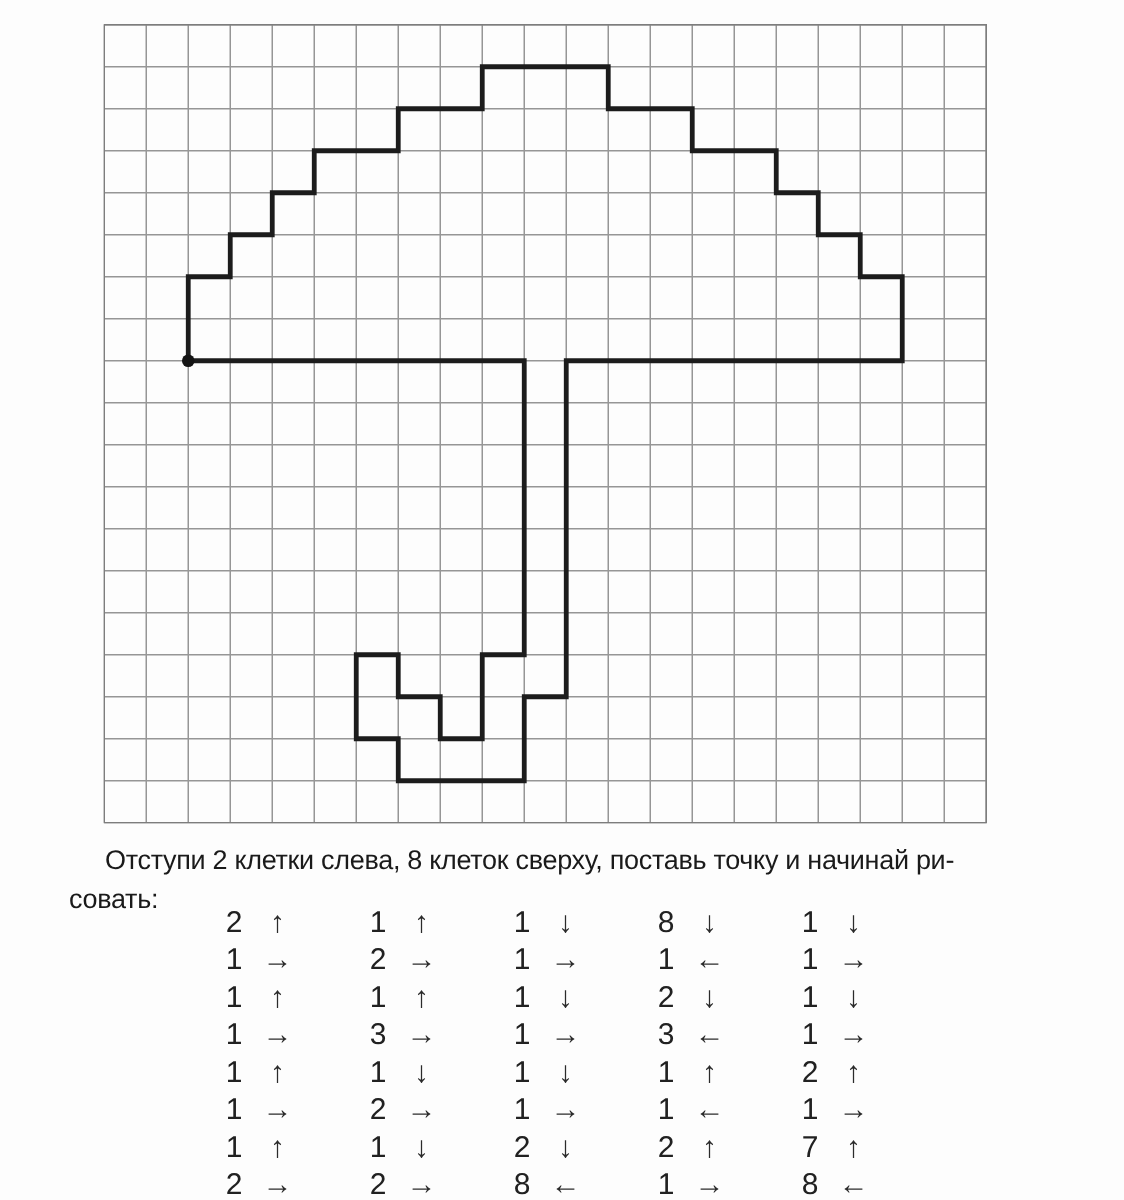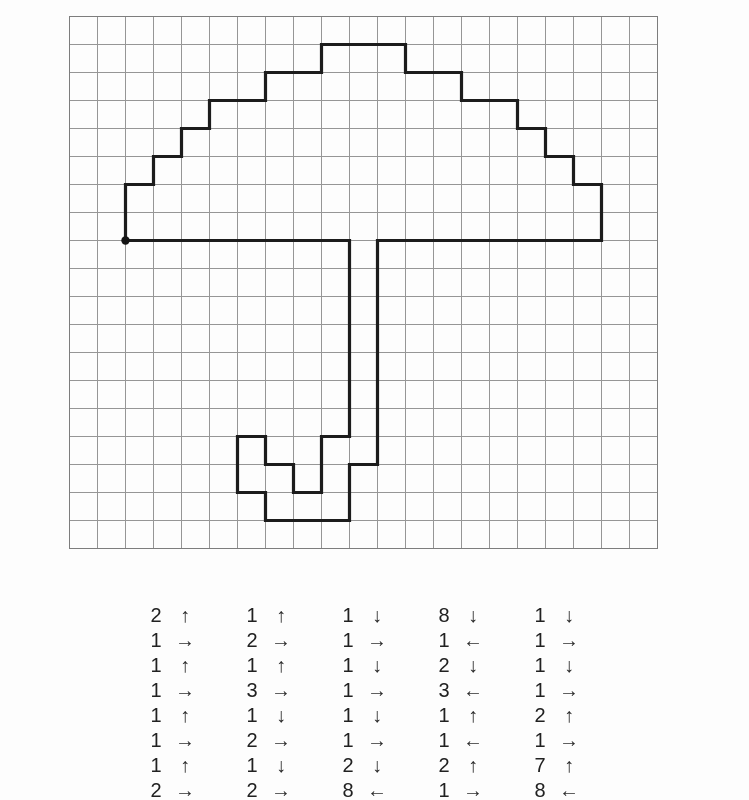--- a/index.html
+++ b/index.html
@@ -120,20 +120,22 @@
       <line x1="0.5" y1="448.5" x2="588.5" y2="448.5" stroke="#969696" stroke-width="1"></line>
       <line x1="0.5" y1="476.5" x2="588.5" y2="476.5" stroke="#969696" stroke-width="1"></line>
       <line x1="0.5" y1="504.5" x2="588.5" y2="504.5" stroke="#969696" stroke-width="1"></line>
       <line x1="0.5" y1="532.5" x2="588.5" y2="532.5" stroke="#969696" stroke-width="1"></line>
       <rect x="0.5" y="0.5" width="588" height="532" fill="none" stroke="#7d7d7d" stroke-width="1"></rect>
       <polygon points="56.5,224.5 56.5,168.5 84.5,168.5 84.5,140.5 112.5,140.5 112.5,112.5 140.5,112.5 140.5,84.5 196.5,84.5 196.5,56.5 252.5,56.5 252.5,28.5 336.5,28.5 336.5,56.5 392.5,56.5 392.5,84.5 448.5,84.5 448.5,112.5 476.5,112.5 476.5,140.5 504.5,140.5 504.5,168.5 532.5,168.5 532.5,224.5 308.5,224.5 308.5,448.5 280.5,448.5 280.5,504.5 196.5,504.5 196.5,476.5 168.5,476.5 168.5,420.5 196.5,420.5 196.5,448.5 224.5,448.5 224.5,476.5 252.5,476.5 252.5,420.5 280.5,420.5 280.5,224.5" fill="none" stroke="#1c1c1c" stroke-width="3.2" stroke-linejoin="miter"></polygon>
       <circle cx="56.5" cy="224.5" r="4.2" fill="#141414"></circle>
     </svg>
 
   <div class="instructions">
+    <div class="line1">Отступи 2 клетки слева, 8 клеток сверху, поставь точку и начинай ри-</div>
+    <div class="line2">совать:</div>
   </div>
 
   <div class="steps" id="steps">
       <div class="step-col">
         <div class="step-cell">
           <span class="step-count">2</span>
           <span class="step-arrow">↑</span>
         </div>
         <div class="step-cell">
           <span class="step-count">1</span>

